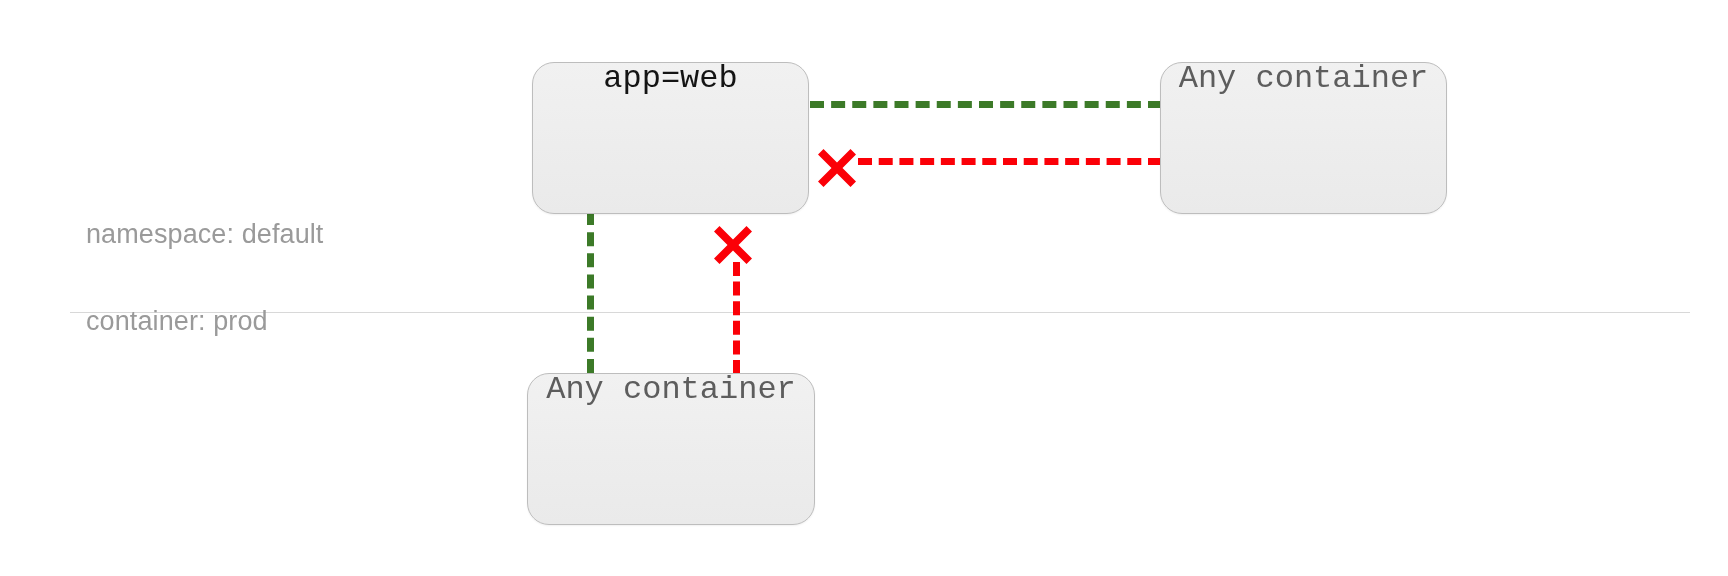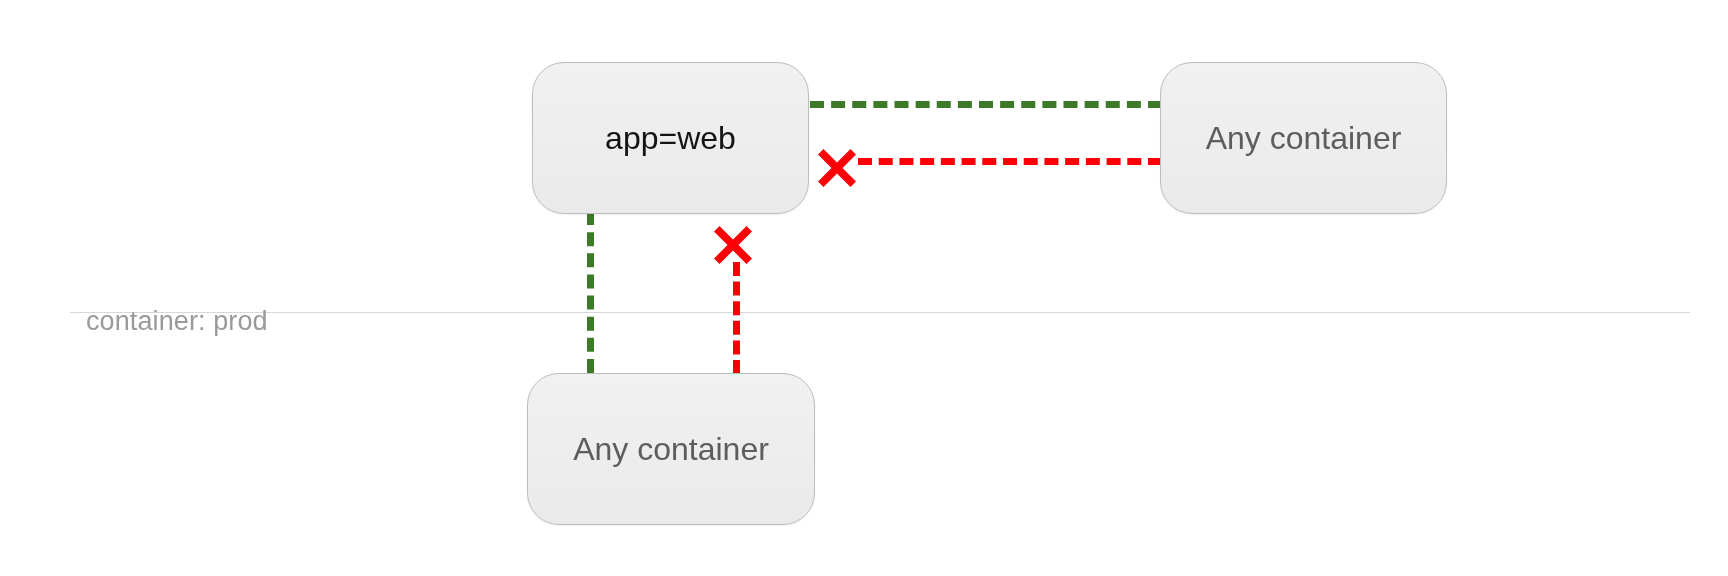--- a/index.html
+++ b/index.html
@@ -33,25 +33,25 @@
     white-space: nowrap;
     letter-spacing: 0.1px;
   }
 
   
   .node-box {
     position: absolute;
     box-sizing: border-box;
     background: linear-gradient(180deg, #f1f1f1 0%, #ededed 55%, #eaeaea 100%);
     border: 1px solid #bdbdbd;
-    border-radius: 32px;
+    border-radius: 22px;
     display: flex;
-    align-items: center;
     justify-content: center;
     box-shadow: 0 1px 2px rgba(0,0,0,0.06);
+    font-family: Liberation Mono, monospace;
   }
   .node-label {
     font-size: 32px;
     white-space: nowrap;
     line-height: 1;
   }
   .node-label.dark { color: #141414; }
   .node-label.gray { color: #5d5d5d; }
 
   
@@ -79,20 +79,21 @@
   }
   .x-mark svg { display: block; width: 100%; height: 100%; }
 </style>
 </head>
 <body>
 
 <div id="canvas">
 
   <div class="divider" style="left:70px; top:312px; width:1620px;"></div>
 
+  <div class="ns-label" style="left:86px; top:219px;">namespace: default</div>
 
   <div class="ns-label" style="left:86px; top:306px;">container: prod</div>
 
   <div class="conn h green" style="left:810px; top:101px; width:352px;"></div>
 
   <div class="conn h red" style="left:858px; top:158px; width:304px;"></div>
 
   <div class="conn v green" style="left:587px; top:211px; height:162px;"></div>
 
   <div class="conn v red" style="left:733px; top:262px; height:112px;"></div>

